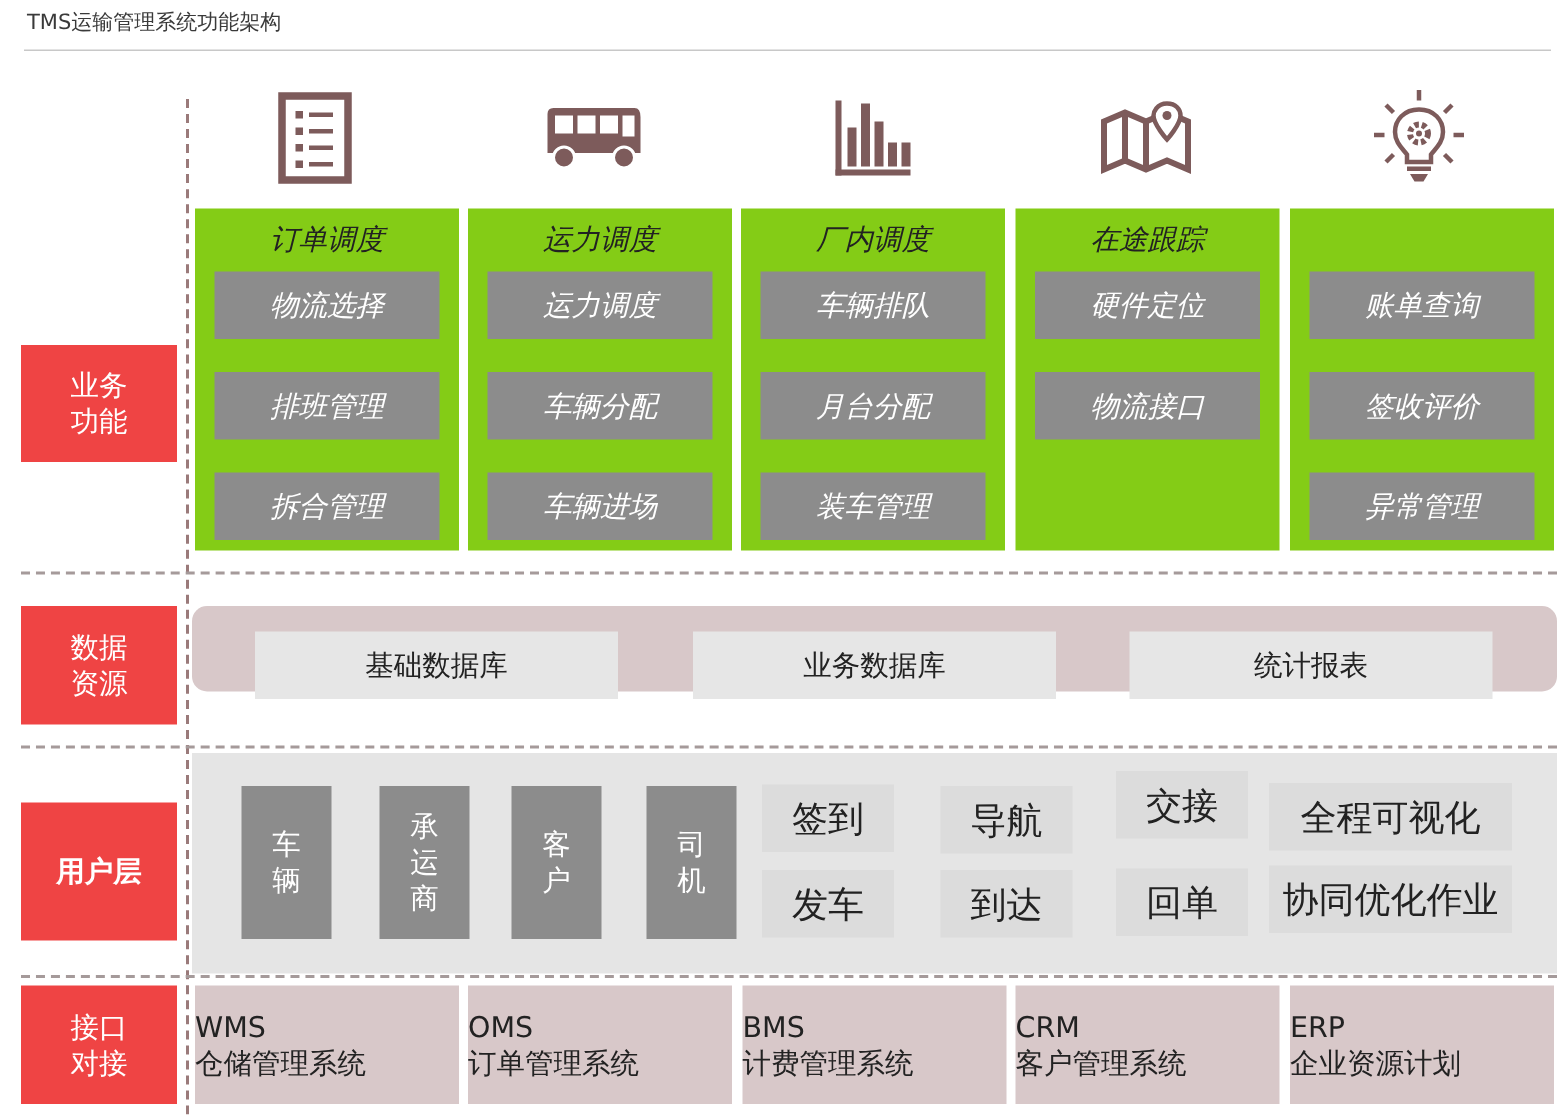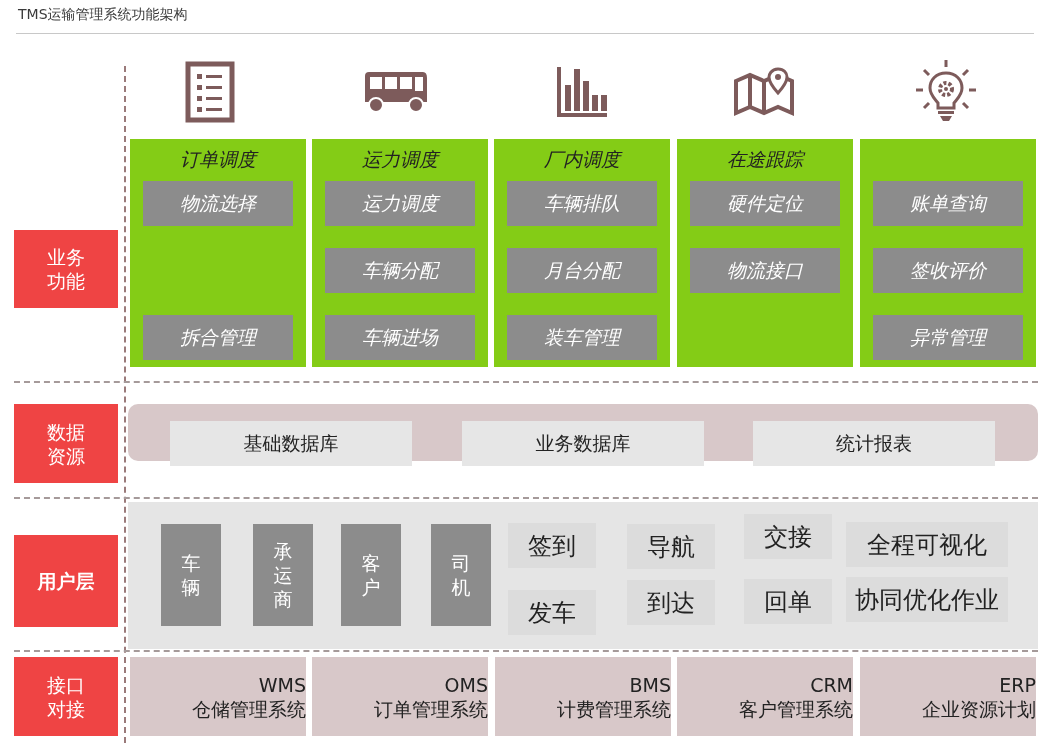--- a/index.html
+++ b/index.html
@@ -27,21 +27,21 @@
   .data-item { position: absolute; top: 17px; width: 242px; height: 45px; background: #e6e6e6; color: #222;
     font-size: 19px; display: flex; align-items: center; justify-content: center; }
 
   .user-band { position: absolute; left: 128px; top: 502px; width: 910px; height: 147px; background: #e5e5e5; }
   .user-role { position: absolute; top: 22px; width: 60px; background: #8c8c8c; color: #fff; font-size: 19px;
     display: flex; align-items: center; justify-content: center; text-align: center; line-height: 24px; white-space: pre-line; }
   .user-act { position: absolute; height: 45px; background: #dcdcdc; color: #222; font-size: 24px;
     display: flex; align-items: center; justify-content: center; }
 
   .iface { position: absolute; top: 657px; width: 176px; height: 79px; background: #d8c8c9; color: #222;
-    font-size: 19px; line-height: 24px; display: flex; flex-direction: column; align-items: flex-end; justify-content: center; text-align: center; }
+    font-size: 19px; line-height: 24px; display: flex; flex-direction: column; align-items: flex-start; justify-content: center; text-align: center; }
 </style>
 </head>
 <body>
 
 <div class="title">TMS运输管理系统功能架构</div>
 <div class="title-rule"></div>
 
 <div class="vline"></div>
 <div class="hline" style="top:381px"></div>
 <div class="hline" style="top:497px"></div>
@@ -112,20 +112,21 @@
     <circle cx="30" cy="29" r="6" fill="none" stroke="#7d5b5b" stroke-width="4" stroke-dasharray="3 2"></circle>
     <circle cx="30" cy="29" r="2" fill="#7d5b5b"></circle>
     <rect x="22" y="51" width="16" height="3" fill="#7d5b5b"></rect>
     <path d="M24 56 L36 56 L33 61 L27 61 Z" fill="#7d5b5b"></path>
   </svg>
 </div>
 
 <div class="biz-col" style="left:130px">
   <div class="head">订单调度</div>
   <div class="item" style="top:42px">物流选择</div>
+  <div class="item" style="top:109px">排班管理</div>
   <div class="item" style="top:176px">拆合管理</div>
 </div>
 <div class="biz-col" style="left:312px">
   <div class="head">运力调度</div>
   <div class="item" style="top:42px">运力调度</div>
   <div class="item" style="top:176px">车辆进场</div>
   <div class="item" style="top:109px">车辆分配</div>
 </div>
 <div class="biz-col" style="left:494px">
   <div class="head">厂内调度</div>
@@ -155,21 +156,21 @@
 辆</div>
   <div class="user-role" style="left:125px;height:102px">承
 运
 商</div>
   <div class="user-role" style="left:213px;height:102px">客
 户</div>
   <div class="user-role" style="left:303px;height:102px">司
 机</div>
 
   <div class="user-act" style="left:380px;top:21px;width:88px">签到</div>
-  <div class="user-act" style="left:380px;top:88px;width:88px">发车</div>
+  <div class="user-act" style="left:380px;top:78px;width:88px">发车</div>
   <div class="user-act" style="left:499px;top:22px;width:88px">导航</div>
   <div class="user-act" style="left:499px;top:78px;width:88px">到达</div>
   <div class="user-act" style="left:616px;top:12px;width:88px">交接</div>
   <div class="user-act" style="left:616px;top:77px;width:88px">回单</div>
   <div class="user-act" style="left:718px;top:20px;width:162px">全程可视化</div>
   <div class="user-act" style="left:718px;top:75px;width:162px">协同优化作业</div>
 </div>
 
 <div class="iface" style="left:130px">
   <span>WMS</span>

